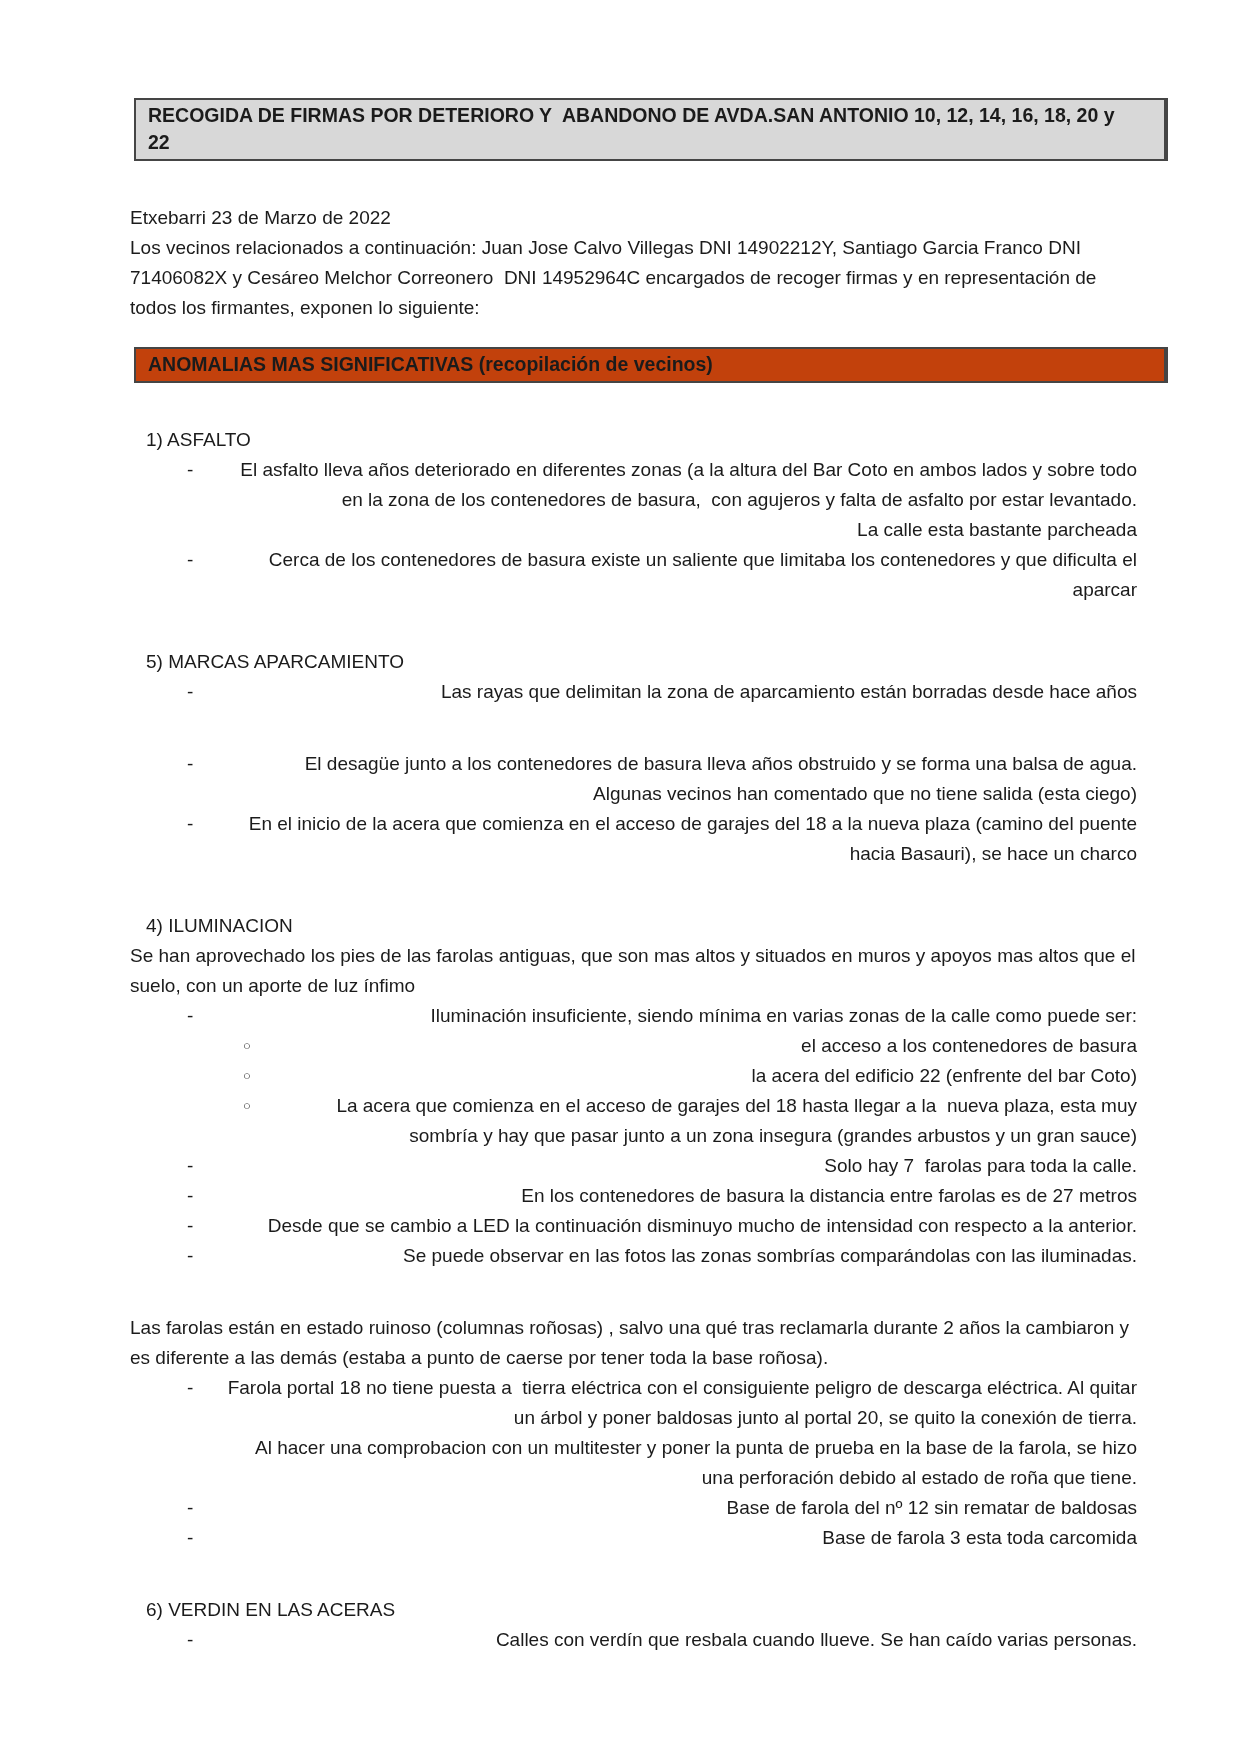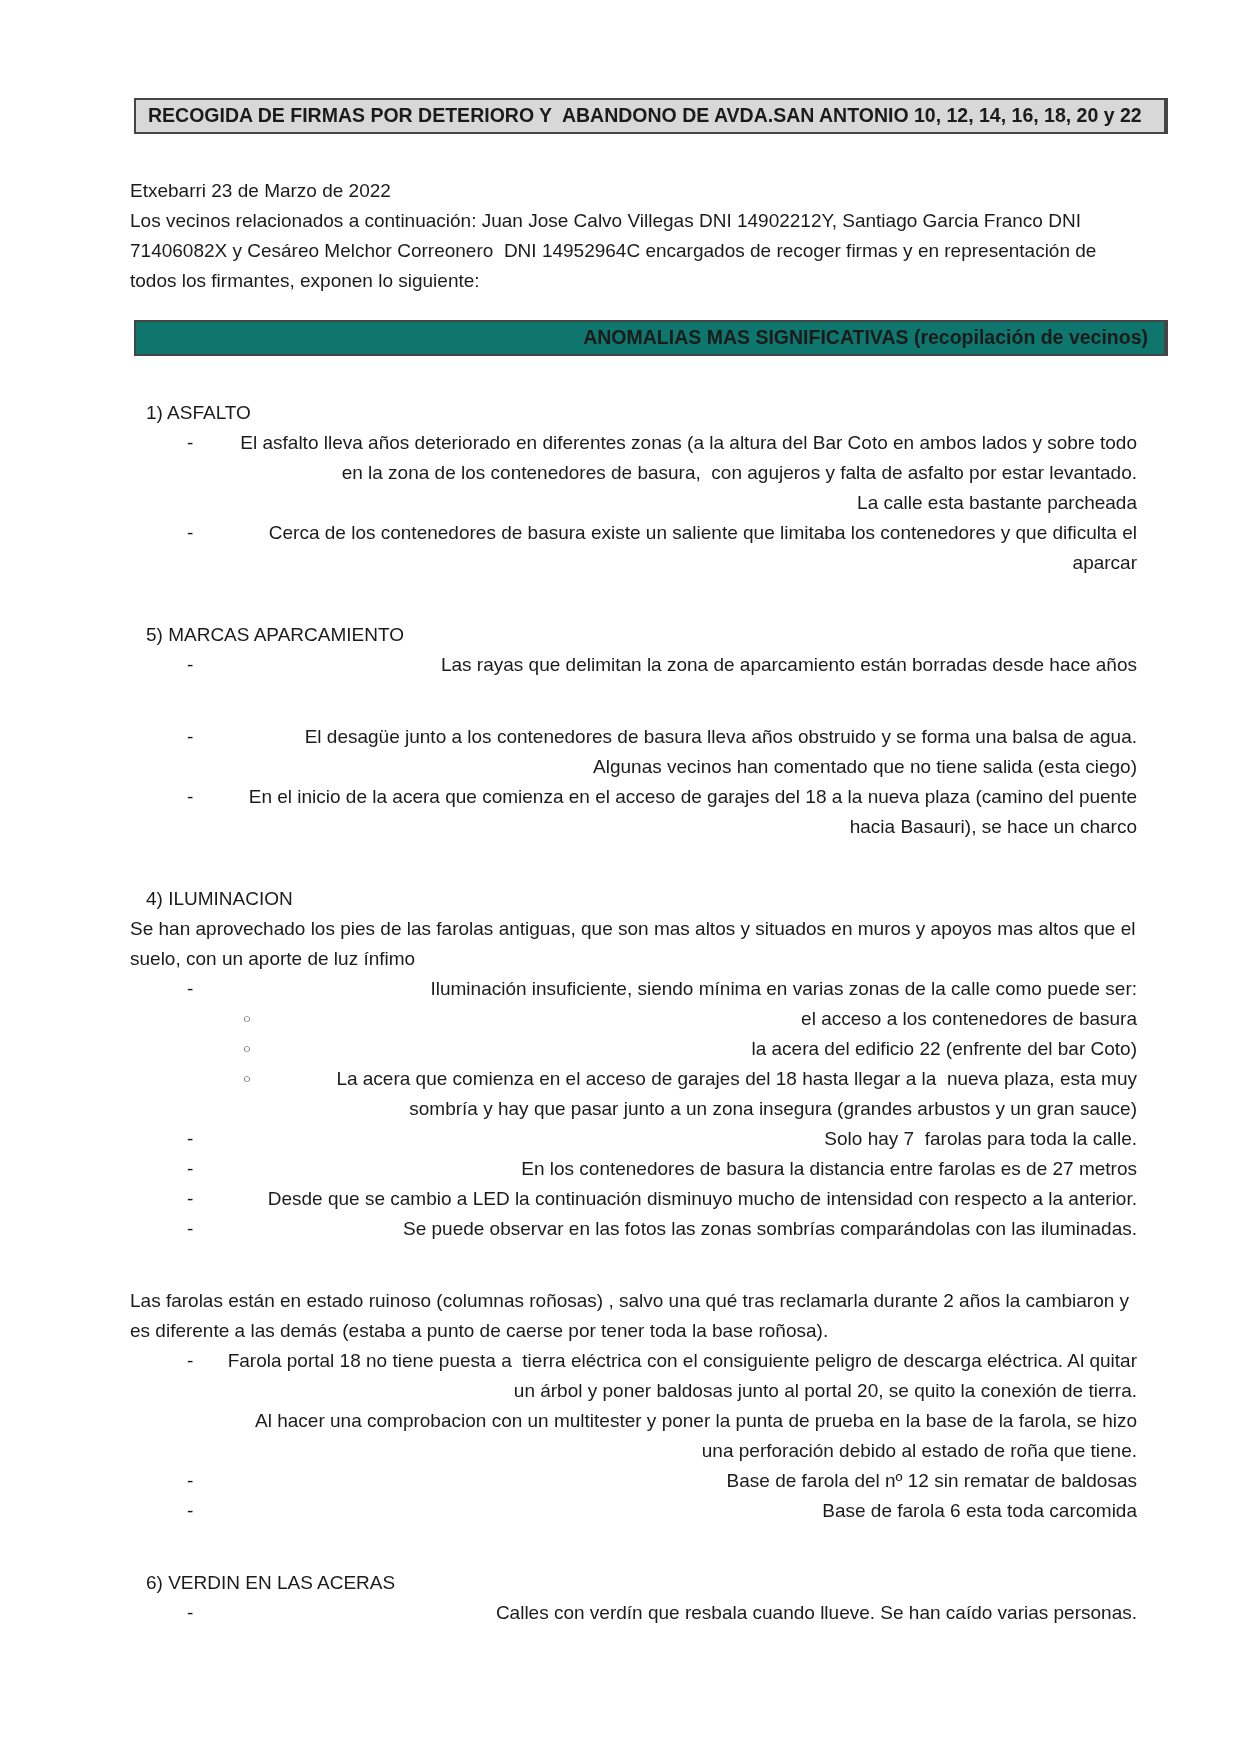--- a/index.html
+++ b/index.html
@@ -23,27 +23,27 @@
   }
   .banner {
     width: 1034px;
     margin-left: 4px;
     background: #d8d8d8;
     border: 2px solid #454545;
     border-right-width: 4px;
     font-weight: bold;
     font-size: 19.5px;
     line-height: 27px;
-    padding: 2px 16px 3px 12px;
+    padding: 2px 28px 3px 12px;
     white-space: pre-wrap;
   }
   .banner.title { margin-bottom: 42px; }
   .banner.anomalies {
-    background: #0f766e;
-    text-align: right;
+    background: #c2410c;
+    text-align: left;
     margin-top: 24px;
     margin-bottom: 24px;
   }
   .date-line { }
   .para { white-space: pre-wrap; }
   .section { margin-top: 42px; }
   .heading { margin-left: 16px; white-space: pre-wrap; }
   .lead { white-space: pre-wrap; }
   .item { display: flex; align-items: flex-start; }
   .item .mk { flex: none; }
@@ -146,21 +146,21 @@
         <span class="mk">-</span>
         <span class="t">Farola portal 18 no tiene puesta a  tierra eléctrica con el consiguiente peligro de descarga eléctrica. Al quitar un árbol y poner baldosas junto al portal 20, se quito la conexión de tierra.
 Al hacer una comprobacion con un multitester y poner la punta de prueba en la base de la farola, se hizo una perforación debido al estado de roña que tiene.</span>
       </div>
       <div class="item dash">
         <span class="mk">-</span>
         <span class="t">Base de farola del nº 12 sin rematar de baldosas</span>
       </div>
       <div class="item dash">
         <span class="mk">-</span>
-        <span class="t">Base de farola 6 esta toda carcomida</span>
+        <span class="t">Base de farola 3 esta toda carcomida</span>
       </div>
     </div>
 
     <div class="section">
       <p class="heading">6) VERDIN EN LAS ACERAS</p>
       <div class="item dash">
         <span class="mk">-</span>
         <span class="t">Calles con verdín que resbala cuando llueve. Se han caído varias personas.</span>
       </div>
     </div>

